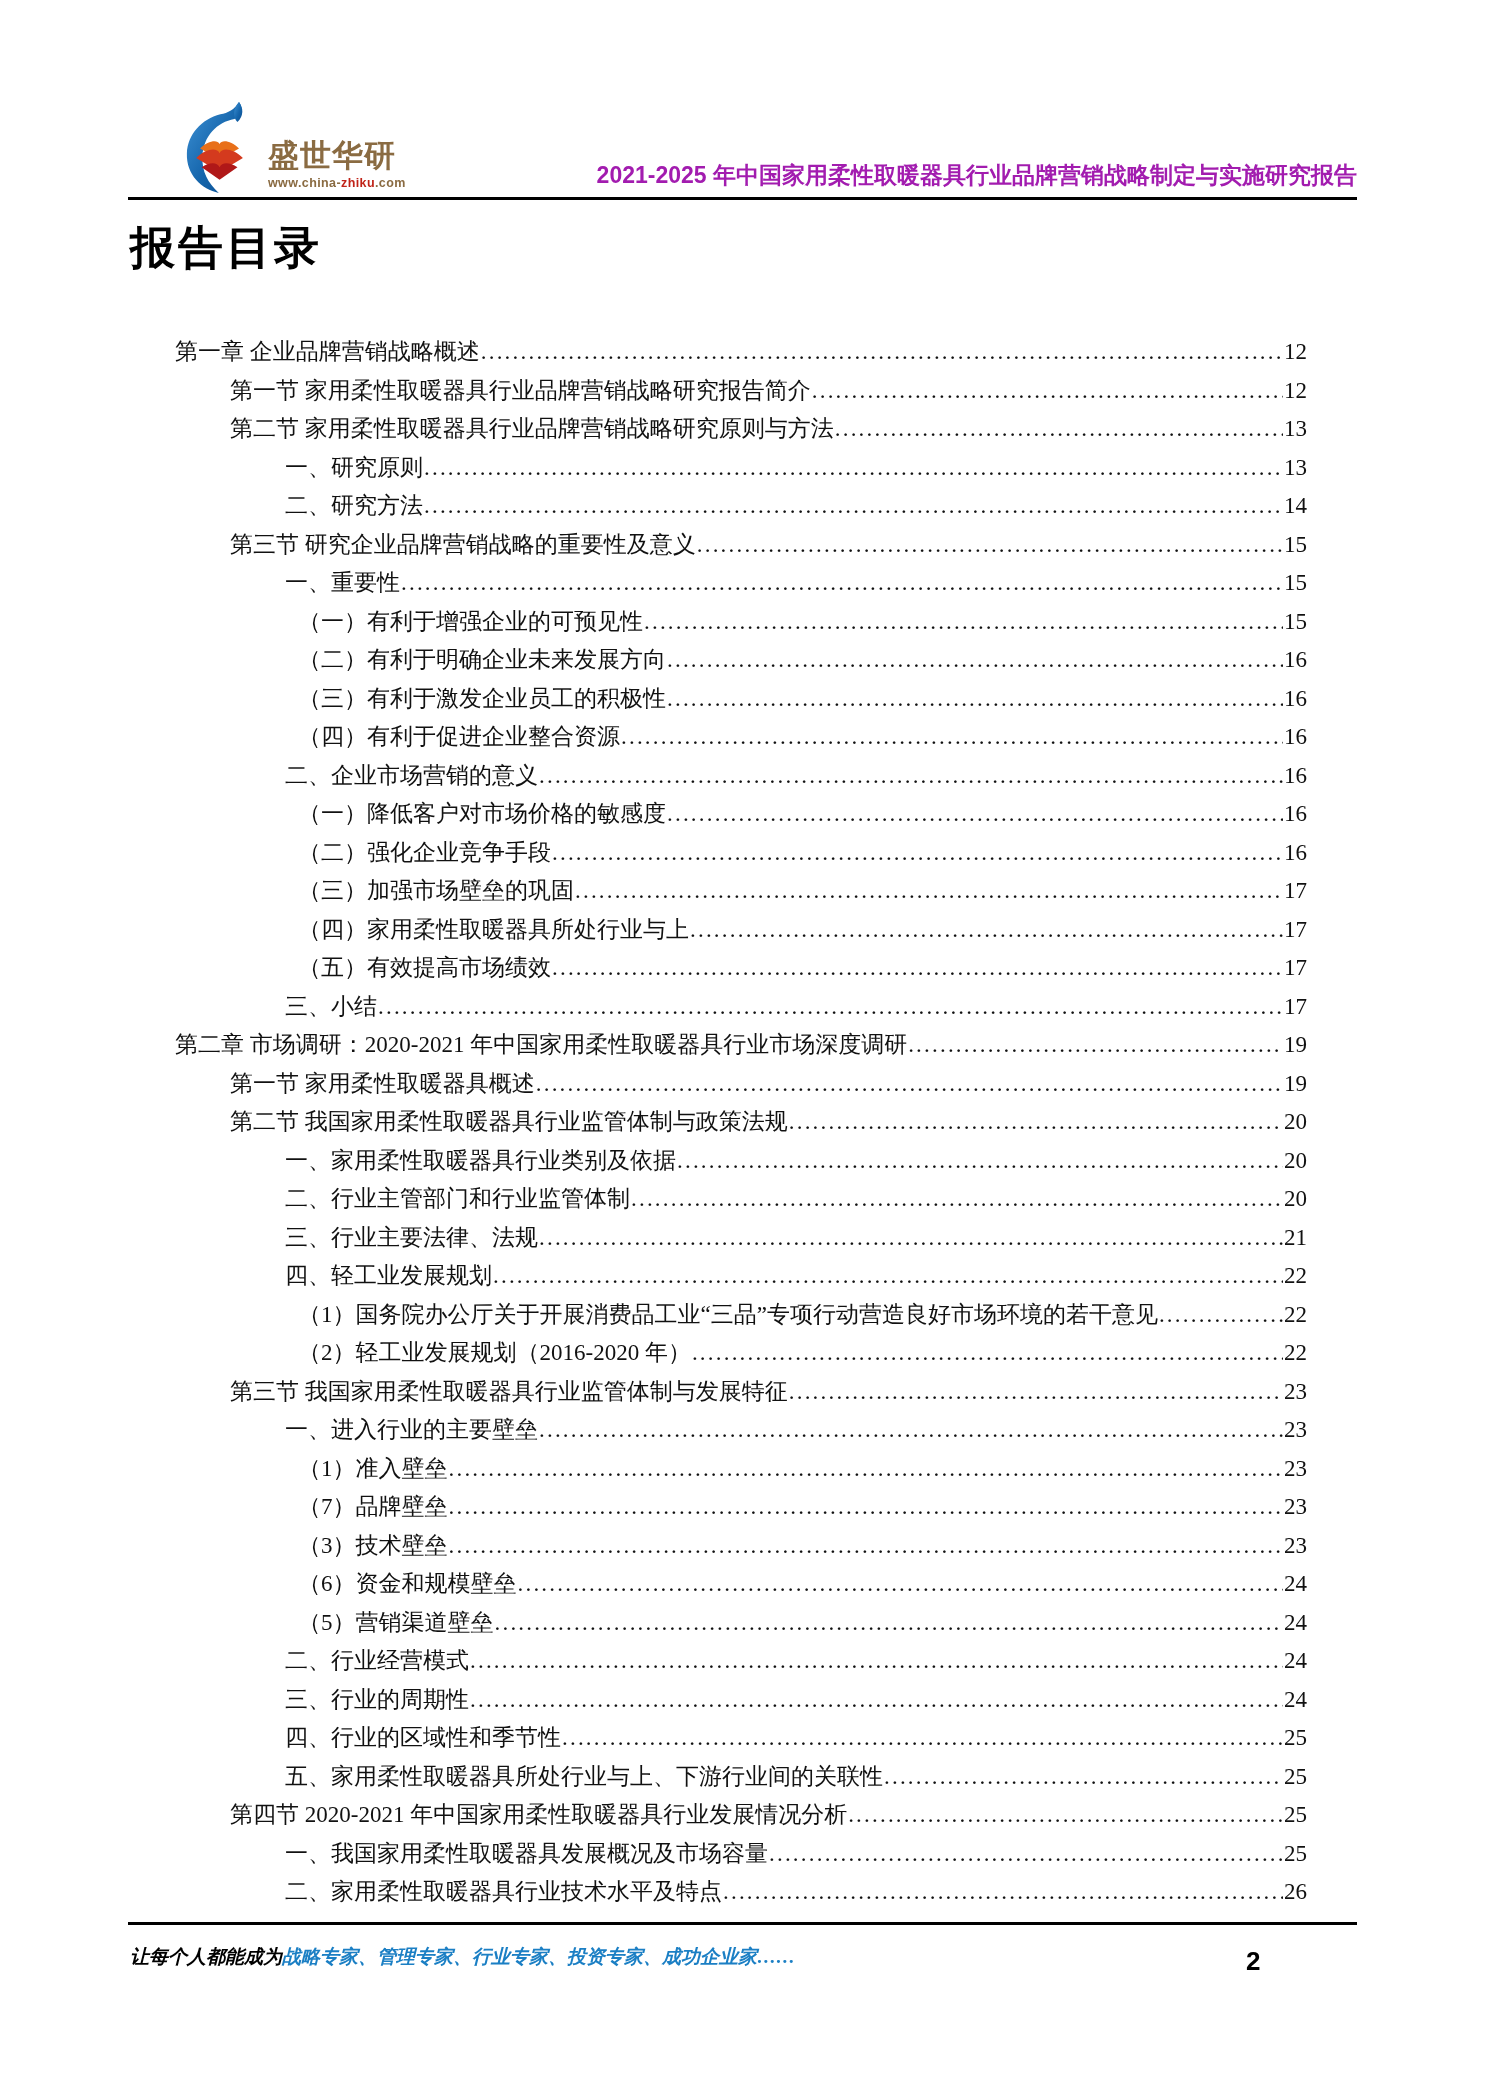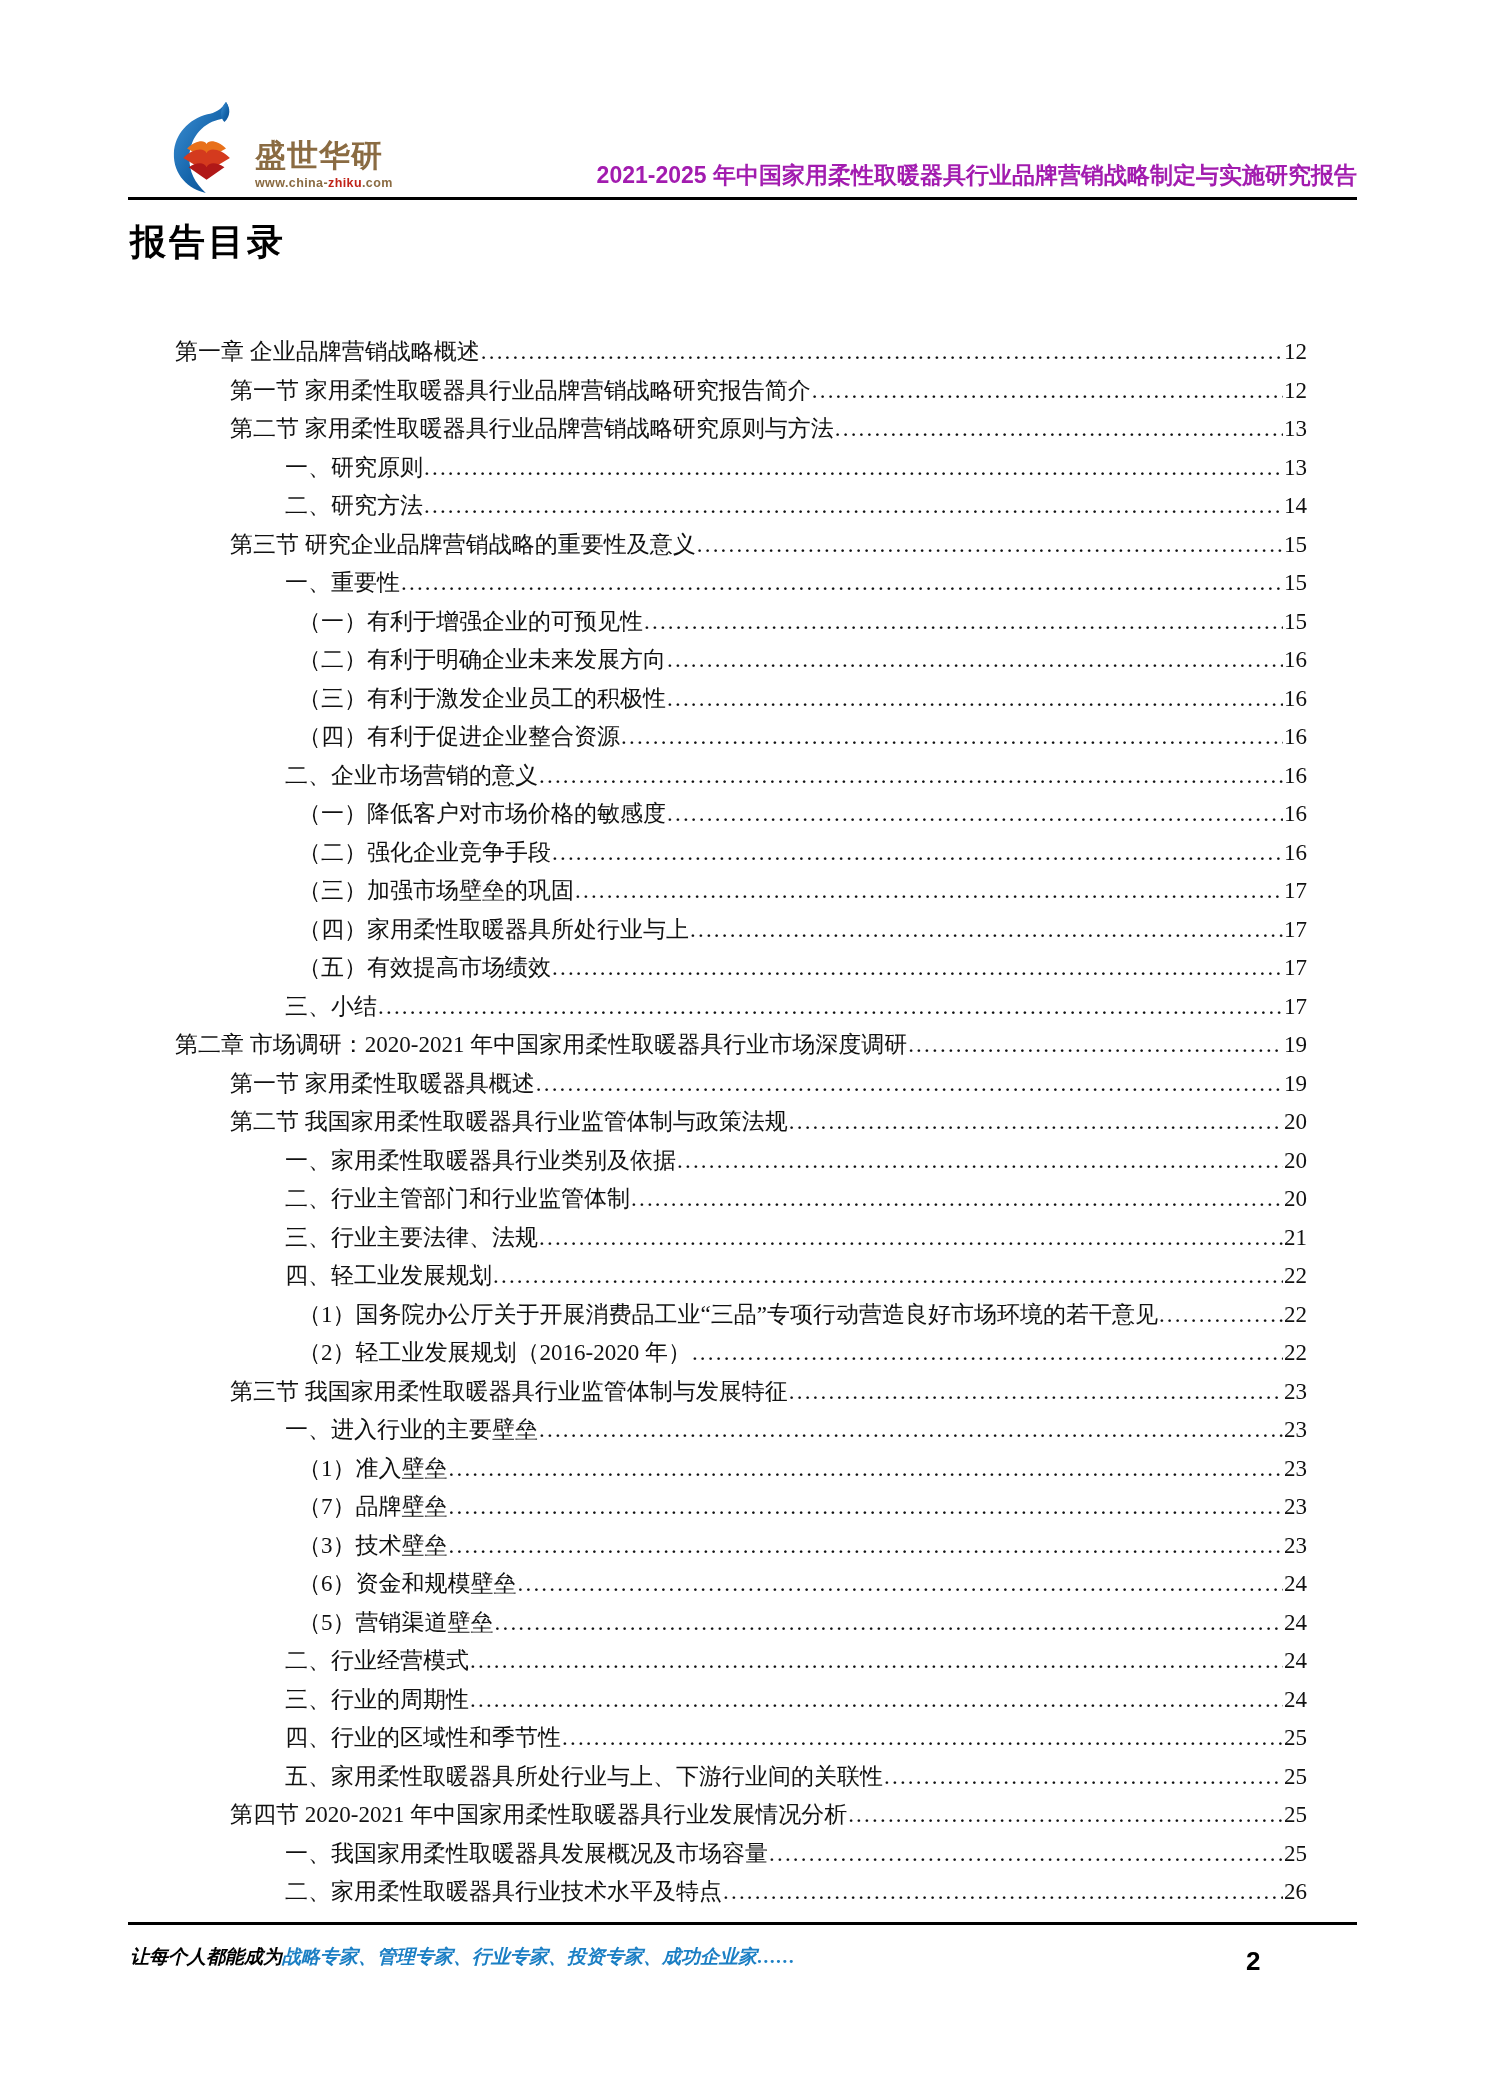--- a/index.html
+++ b/index.html
@@ -2,21 +2,21 @@
 <html style="--accent-blue: #1b7fc4; --brand-brown: #8a6b42; --brand-red: #c02318;"><head>
 <meta charset="utf-8">
 <style>
   html,body{margin:0;padding:0;background:#ffffff;}
   body{
     width:1485px;height:2100px;position:relative;overflow:hidden;
     font-family:"Liberation Serif","DejaVu Serif",serif;
     color:#111;
   }
   
-  .logo{position:absolute;left:170px;top:100px;display:flex;align-items:flex-end;gap:15px;}
+  .logo{position:absolute;left:183px;top:100px;display:flex;align-items:flex-end;gap:15px;}
   .logo svg{display:block;}
   .logo-txt{display:flex;flex-direction:column;justify-content:flex-end;padding-bottom:4px;}
   .brand-name{
     font-family:"Liberation Sans","DejaVu Sans",sans-serif;
     font-weight:bold;font-size:31px;line-height:1.05;color:var(--brand-brown,#8a6b42);
     letter-spacing:1px;white-space:nowrap;
   }
   .brand-url{
     font-family:"Liberation Sans","DejaVu Sans",sans-serif;
     font-weight:bold;font-size:12.5px;letter-spacing:.4px;color:var(--brand-brown,#8a6b42);
@@ -28,21 +28,21 @@
     font-family:"Liberation Sans","DejaVu Sans",sans-serif;
     font-weight:bold;font-size:23px;color:#a21caf;white-space:nowrap;
   }
   .rule{position:absolute;left:128px;width:1229px;height:3px;background:#000;}
   .rule.top{top:197px;}
   .rule.bottom{top:1922px;}
   
   .doc-title{
     position:absolute;left:130px;top:218px;
     font-family:Liberation Sans, sans-serif;
-    font-weight:bold;font-size:36px;letter-spacing:3px;color:#000;
+    font-weight:bold;font-size:45px;letter-spacing:3px;color:#000;
   }
   
   .toc{position:absolute;left:128px;top:333px;width:1179px;}
   .toc-row{
     display:flex;align-items:baseline;height:38.5px;
     font-size:23px;line-height:38.5px;white-space:nowrap;
   }
   .toc-label{flex:0 0 auto;}
   .toc-dots{flex:1 1 auto;overflow:hidden;margin:0 1px;}
   .toc-dots::after{

